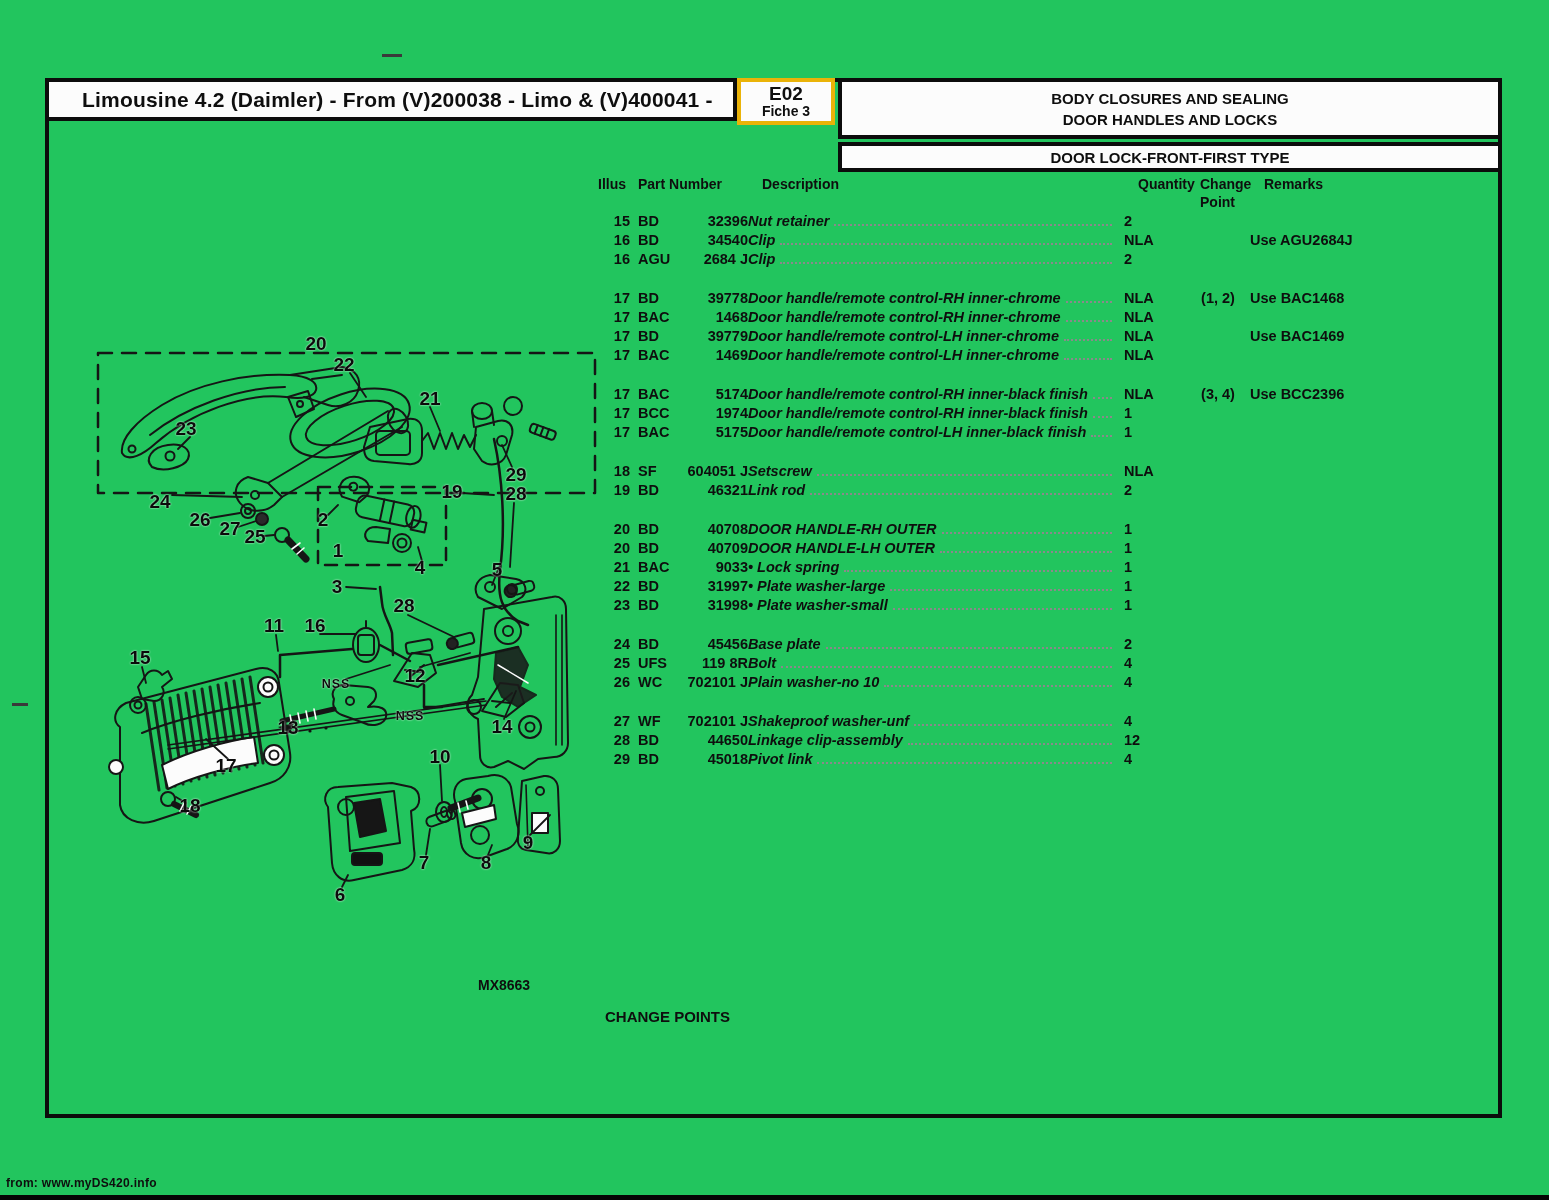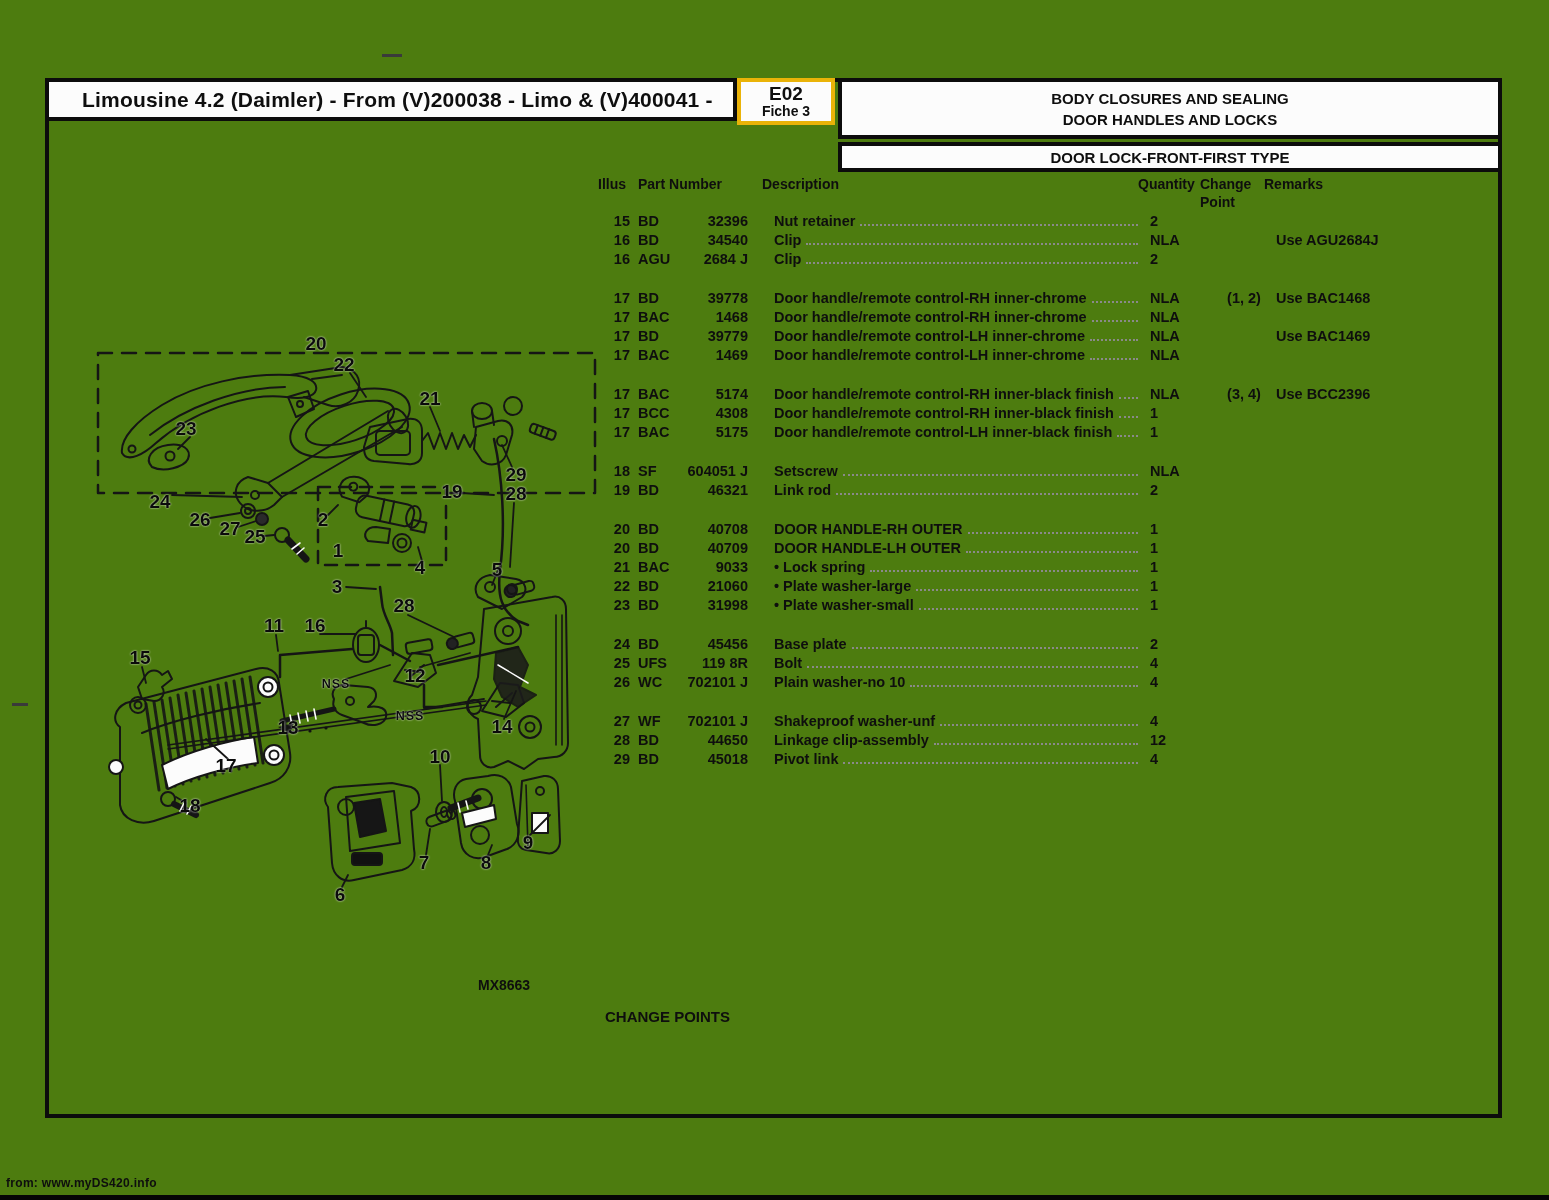--- a/index.html
+++ b/index.html
@@ -1,36 +1,36 @@
 <!DOCTYPE html>
 <html><head>
 <meta charset="utf-8">
 <style>
   html,body{margin:0;padding:0;background:#ffffff;}
-  .page{position:relative;width:1549px;height:1200px;background:#4d7c0f;overflow:hidden;
+  .page{position:relative;width:1549px;height:1200px;background:#22c55e;overflow:hidden;
         font-family:"Liberation Sans",sans-serif;color:#0e0e0e;font-weight:700;}
   .abs{position:absolute;box-sizing:border-box;}
   .frame{left:45px;top:78px;width:1457px;height:1040px;border:4px solid #0c0c0c;}
   .hdr-left{left:45px;top:78px;width:692px;height:43px;border:4px solid #0c0c0c;
             display:flex;align-items:center;padding-left:33px;font-size:21px;letter-spacing:.2px;background:#fcfcfc;}
   .hdr-fiche{left:737px;top:78px;width:98px;height:47px;border:4px solid #eab308;background:#fcfcfc;
              display:flex;flex-direction:column;align-items:center;justify-content:center;line-height:1.05;}
   .hdr-fiche .code{font-size:19px;}
   .hdr-fiche .sub{font-size:14px;}
   .hdr-right{left:838px;top:78px;width:664px;height:61px;border:4px solid #0c0c0c;background:#fcfcfc;
              display:flex;flex-direction:column;align-items:center;justify-content:center;gap:4px;font-size:15px;}
   .hdr-sub{left:838px;top:142px;width:664px;height:30px;border:4px solid #0c0c0c;background:#fcfcfc;
            display:flex;align-items:center;justify-content:center;font-size:15px;}
   
   .ptable{left:598px;top:176px;width:906px;font-size:14.5px;}
   .trow{display:flex;align-items:baseline;height:19px;white-space:nowrap;}
   .c-illus{width:32px;text-align:right;}
   .c-prefix{width:48px;margin-left:8px;}
   .c-num{width:62px;text-align:right;}
-  .c-desc{width:372px;margin-left:26px;display:flex;align-items:baseline;min-width:0;}
+  .c-desc{width:372px;display:flex;align-items:baseline;min-width:0;font-style:italic;}
   .c-desc .txt{white-space:nowrap;}
   .c-desc .dots{flex:1;margin:0 8px 3px 5px;border-bottom:2px dotted #8a8a8a;min-width:10px;}
   .c-qty{width:62px;padding-left:4px;}
   .c-chg{width:64px;text-align:center;}
   .c-rem{flex:1;}
   .thead{display:flex;height:37px;align-items:flex-start;font-size:14px;}
   .th-illus{width:40px;}
   .th-part{width:124px;}
   .th-desc{width:376px;}
   .th-qty{width:62px;}
@@ -183,21 +183,21 @@
               <span class="txt">Door handle/remote control-RH inner-black finish</span>
               <span class="dots"></span>
             </span>
             <span class="c-qty">NLA</span>
             <span class="c-chg">(3, 4)</span>
             <span class="c-rem">Use BCC2396</span>
           </div>
           <div class="trow">
             <span class="c-illus">17</span>
             <span class="c-prefix">BCC</span>
-            <span class="c-num">4308</span>
+            <span class="c-num">1974</span>
             <span class="c-desc">
               <span class="txt">Door handle/remote control-RH inner-black finish</span>
               <span class="dots"></span>
             </span>
             <span class="c-qty">1</span>
             <span class="c-chg"></span>
             <span class="c-rem"></span>
           </div>
           <div class="trow">
             <span class="c-illus">17</span>
@@ -271,21 +271,21 @@
               <span class="txt">• Lock spring</span>
               <span class="dots"></span>
             </span>
             <span class="c-qty">1</span>
             <span class="c-chg"></span>
             <span class="c-rem"></span>
           </div>
           <div class="trow">
             <span class="c-illus">22</span>
             <span class="c-prefix">BD</span>
-            <span class="c-num">21060</span>
+            <span class="c-num">31997</span>
             <span class="c-desc">
               <span class="txt">• Plate washer-large</span>
               <span class="dots"></span>
             </span>
             <span class="c-qty">1</span>
             <span class="c-chg"></span>
             <span class="c-rem"></span>
           </div>
           <div class="trow">
             <span class="c-illus">23</span>

